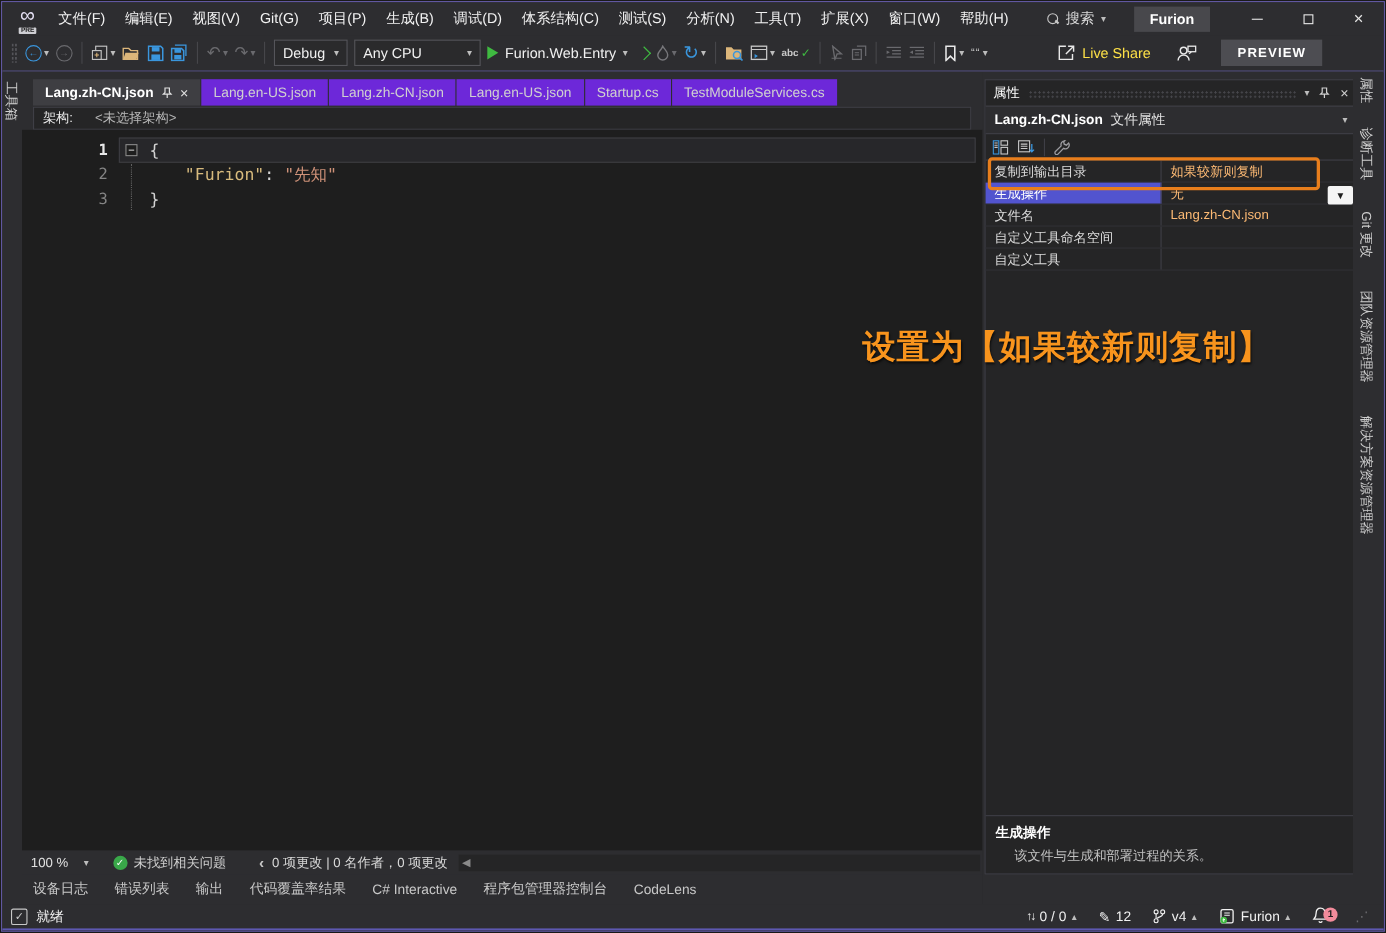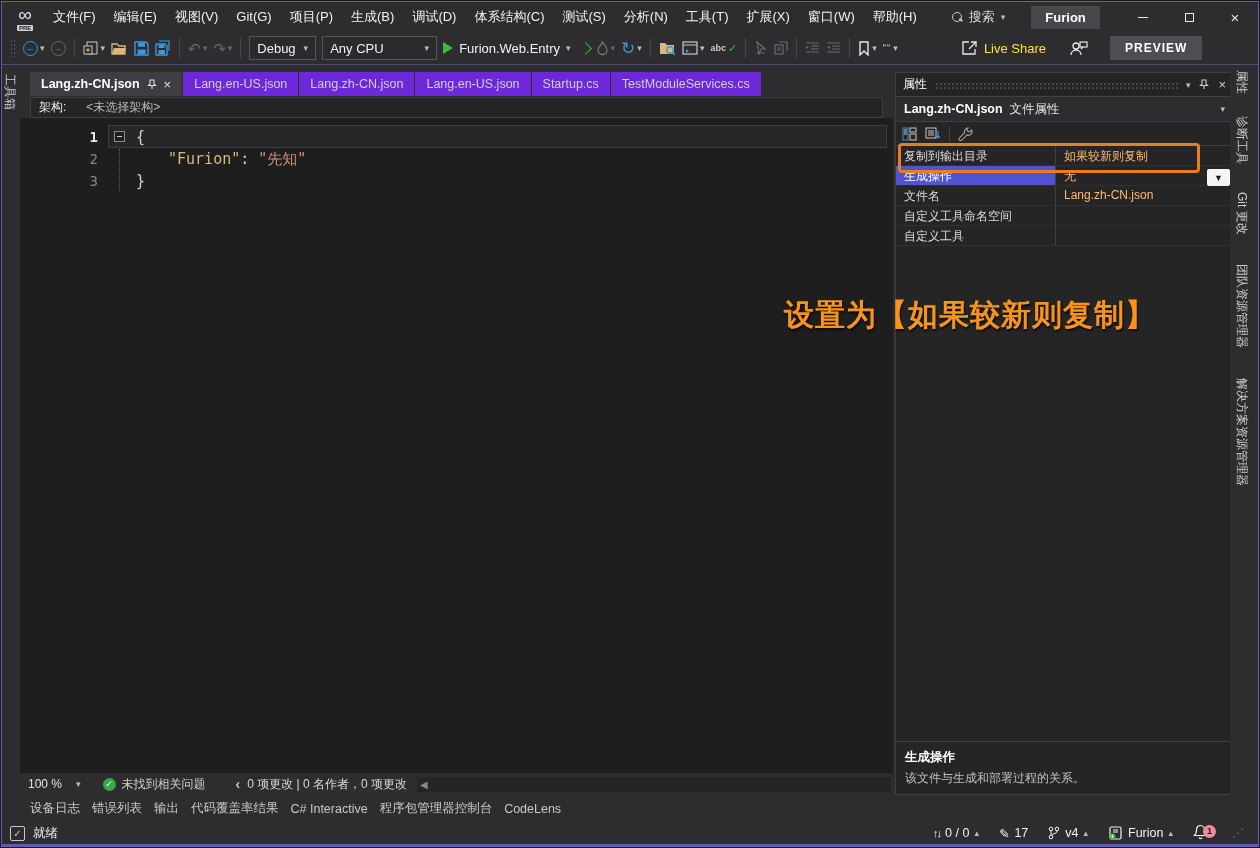--- a/index.html
+++ b/index.html
@@ -107,21 +107,21 @@
   .ed-status { height:22px; background:#2D2D30; display:flex; align-items:center; font-size:12px; }
   .zoom-box { display:flex; align-items:center; gap:14px; padding:0 8px; height:22px; color:#E0E0E0; }
   .health { display:flex; align-items:center; gap:6px; margin-left:14px; color:#D0D0D0; }
   .chk-circle { width:13px; height:13px; border-radius:50%; background:#39A849; color:#FFF;
                 font-size:9px; display:flex; align-items:center; justify-content:center; }
   .changes { display:flex; align-items:center; gap:7px; margin-left:30px; color:#D8D8D8; }
   .chev { font-weight:bold; font-size:14px; color:#C8C8C8; }
   .hscroll { flex:1; height:15px; margin:0 2px 0 10px; background:#252526; display:flex; align-items:center; }
   .hscroll .arr { color:#8A8A8A; font-size:10px; padding:0 3px; }
 
-  .bottom-tabs { height:27px; display:flex; align-items:center; gap:12px; padding-left:10px;
+  .bottom-tabs { height:27px; display:flex; align-items:center; gap:24px; padding-left:10px;
                  font-size:12.5px; color:#C8C8C8; background:#2D2D30; }
 
   
   .props { position:absolute; left:893px; width:339px; top:70px; bottom:51px;
            background:#252526; border:1px solid #3F3F46; display:flex; flex-direction:column; }
   .props-title { height:23px; display:flex; align-items:center; padding:0 7px; gap:8px; }
   .props-title-label { color:#FFFFFF; font-size:12px; }
   .props-drag { flex:1; height:8px; margin-top:2px;
                 background-image:radial-gradient(#46464B 1px, transparent 1px); background-size:4px 4px; }
   .pt-icons { display:flex; align-items:center; gap:9px; color:#D0D0D0; }
@@ -139,21 +139,21 @@
   .pvalue { flex:1; padding:2px 0 0 8px; color:#fdba74; overflow:hidden; white-space:nowrap; }
   .prow.sel .plabel { background:#5254CF; color:#FFFFFF; }
   .dd-btn { position:absolute; right:3px; top:96px; width:23px; height:17px; background:#F5F5F5;
             color:#1E1E1E; border-radius:2px; display:flex; align-items:center; justify-content:center;
             font-size:9px; }
   .orange-box { position:absolute; left:2px; top:70px; width:302px; height:30px;
                 border:3px solid #E87E1C; border-radius:4px; z-index:30; }
   .props-fill { flex:1; }
   .props-desc { border-top:1px solid #3F3F46; padding:7px 9px; }
   .desc-title { font-weight:bold; color:#FFFFFF; font-size:12.5px; margin-bottom:4px; }
-  .desc-text { color:#C0C0C0; font-size:12px; }
+  .desc-text { color:#C0C0C0; font-size:12px;margin-left:17px; }
 
   
   .statusbar { position:absolute; left:0; right:0; bottom:0; height:24px; background:#2D2D30;
                border-bottom:2px solid #5D58B0; display:flex; align-items:center; font-size:12.5px; }
   .sb-left { display:flex; align-items:center; gap:8px; padding-left:8px; color:#F1F1F1; }
   .task-ic { width:15px; height:15px; border:1px solid #C8C8C8; border-radius:2px; color:#C8C8C8;
              font-size:10px; display:flex; align-items:center; justify-content:center; }
   .sb-right { margin-left:auto; display:flex; align-items:center; gap:20px; padding-right:14px; color:#F1F1F1; }
   .sb-item { display:flex; align-items:center; gap:5px; }
   .updown { letter-spacing:-2px; font-size:11px; }
@@ -545,21 +545,21 @@
       <span>就绪</span>
     </div>
     <div class="sb-right">
       <span class="sb-item">
         <span class="updown">↑↓</span>
         <span>0 / 0</span>
         <span class="caret">▴</span>
       </span>
       <span class="sb-item">
         <span>✎</span>
-        <span>17</span>
+        <span>12</span>
       </span>
       <span class="sb-item">
         <svg width="12" height="14" viewBox="0 0 12 14">
             <circle cx="3" cy="3" r="1.8" fill="none" stroke="#F1F1F1"></circle>
             <circle cx="9" cy="3" r="1.8" fill="none" stroke="#F1F1F1"></circle>
             <circle cx="3" cy="11" r="1.8" fill="none" stroke="#F1F1F1"></circle>
             <path d="M3 5v4M9 5c0 3-4 2-5 4" fill="none" stroke="#F1F1F1"></path>
           </svg>
         <span>v4</span>
         <span class="caret">▴</span>

